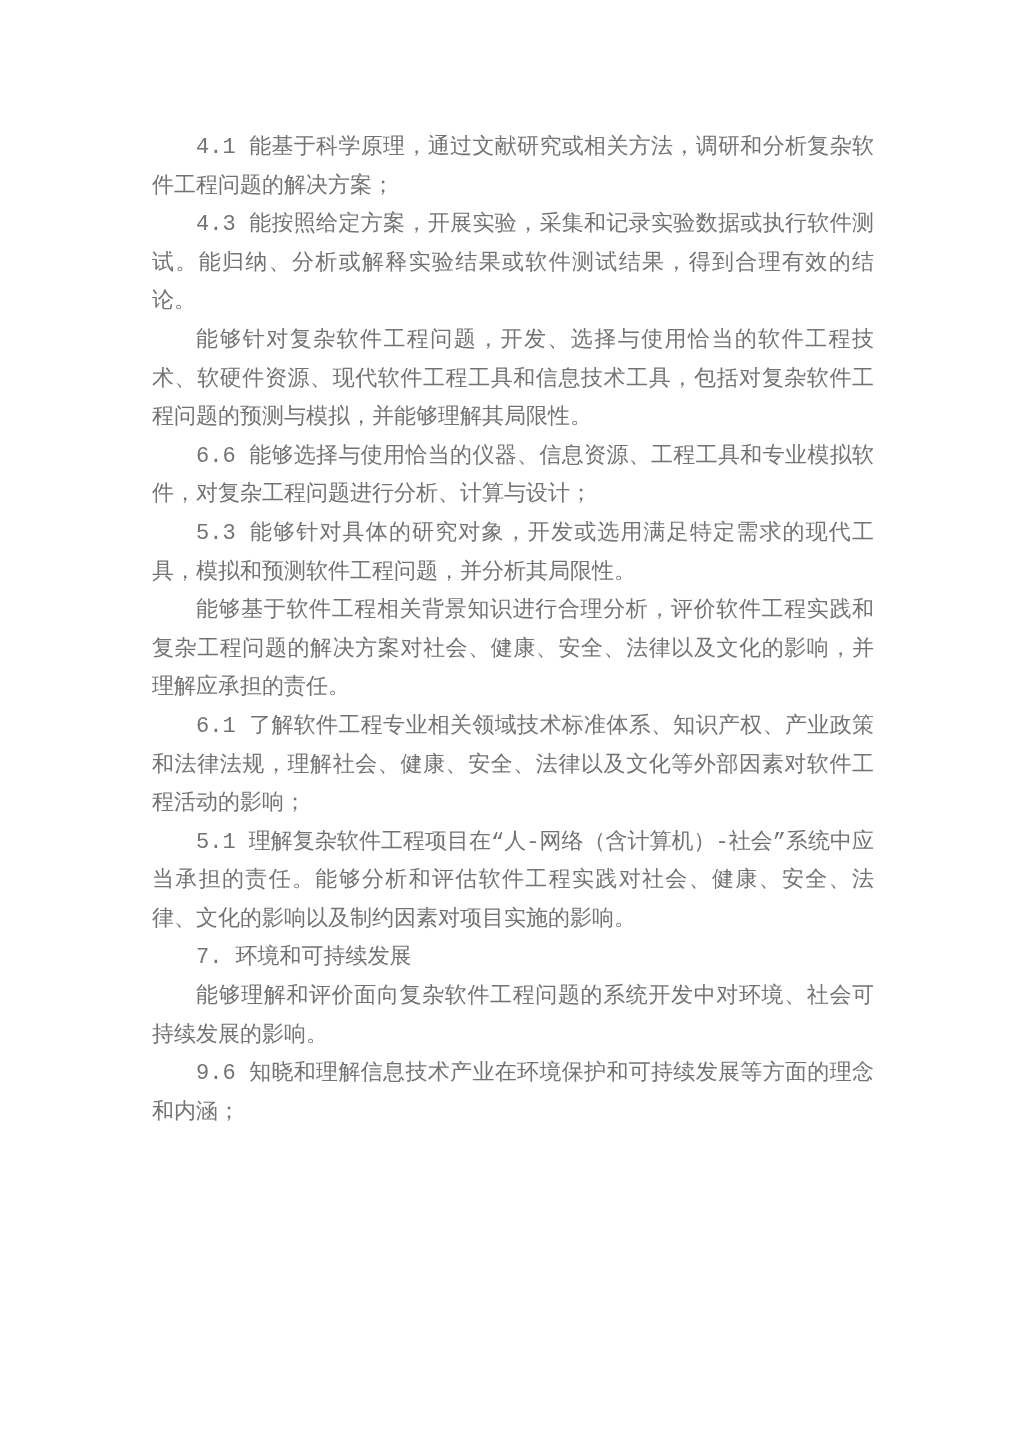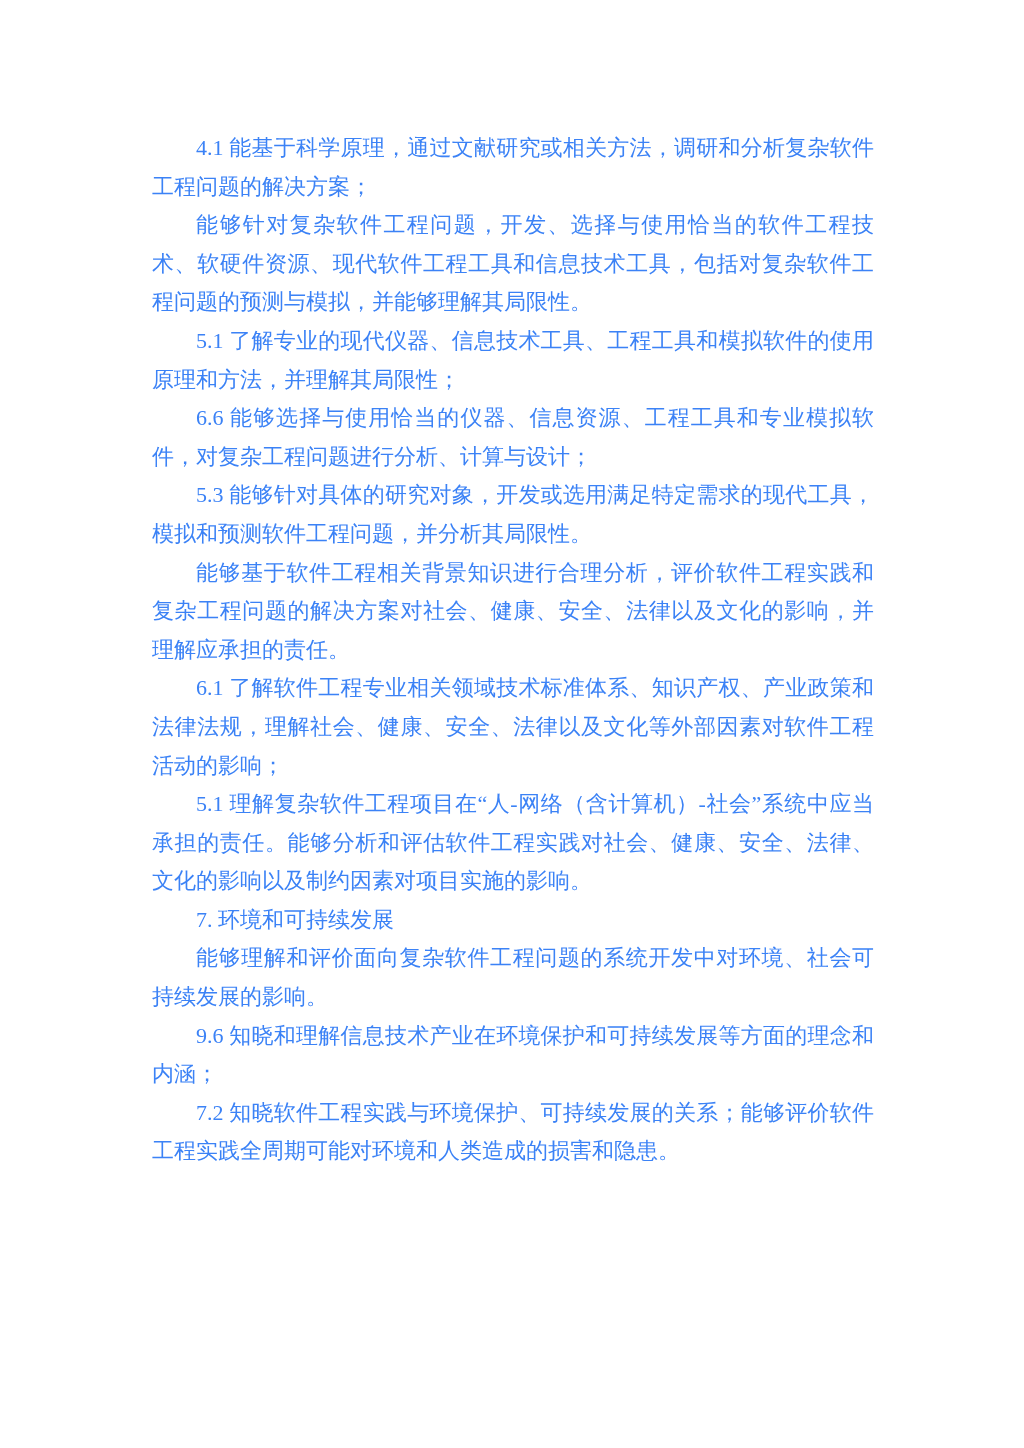--- a/index.html
+++ b/index.html
@@ -17,44 +17,44 @@
     width: 1024px;
     height: 1448px;
     background: #ffffff;
     overflow: hidden;
   }
   .content {
     position: absolute;
     left: 152px;
     top: 129px;
     width: 722px;
-    color: #3b82f6;
+    color: #737373;
     font-size: 22px;
     line-height: 38.6px;
     text-align: justify;
     text-justify: inter-character;
+    font-family: Liberation Mono, monospace;
   }
   .content p {
     margin: 0;
     padding: 0;
     text-indent: 2em;
     word-break: break-all;
   }
 </style>
 </head>
 <body>
 
 <div class="page">
   <div class="content">
     <p>4.1 能基于科学原理，通过文献研究或相关方法，调研和分析复杂软件工程问题的解决方案；</p>
+    <p>4.3 能按照给定方案，开展实验，采集和记录实验数据或执行软件测试。能归纳、分析或解释实验结果或软件测试结果，得到合理有效的结论。</p>
     <p>能够针对复杂软件工程问题，开发、选择与使用恰当的软件工程技术、软硬件资源、现代软件工程工具和信息技术工具，包括对复杂软件工程问题的预测与模拟，并能够理解其局限性。</p>
-    <p>5.1 了解专业的现代仪器、信息技术工具、工程工具和模拟软件的使用原理和方法，并理解其局限性；</p>
     <p>6.6 能够选择与使用恰当的仪器、信息资源、工程工具和专业模拟软件，对复杂工程问题进行分析、计算与设计；</p>
     <p>5.3 能够针对具体的研究对象，开发或选用满足特定需求的现代工具，模拟和预测软件工程问题，并分析其局限性。</p>
     <p>能够基于软件工程相关背景知识进行合理分析，评价软件工程实践和复杂工程问题的解决方案对社会、健康、安全、法律以及文化的影响，并理解应承担的责任。</p>
     <p>6.1 了解软件工程专业相关领域技术标准体系、知识产权、产业政策和法律法规，理解社会、健康、安全、法律以及文化等外部因素对软件工程活动的影响；</p>
     <p>5.1 理解复杂软件工程项目在“人-网络（含计算机）-社会”系统中应当承担的责任。能够分析和评估软件工程实践对社会、健康、安全、法律、文化的影响以及制约因素对项目实施的影响。</p>
     <p>7. 环境和可持续发展</p>
     <p>能够理解和评价面向复杂软件工程问题的系统开发中对环境、社会可持续发展的影响。</p>
     <p>9.6 知晓和理解信息技术产业在环境保护和可持续发展等方面的理念和内涵；</p>
-    <p>7.2 知晓软件工程实践与环境保护、可持续发展的关系；能够评价软件工程实践全周期可能对环境和人类造成的损害和隐患。</p>
   </div>
 </div>
 
 </body></html>

